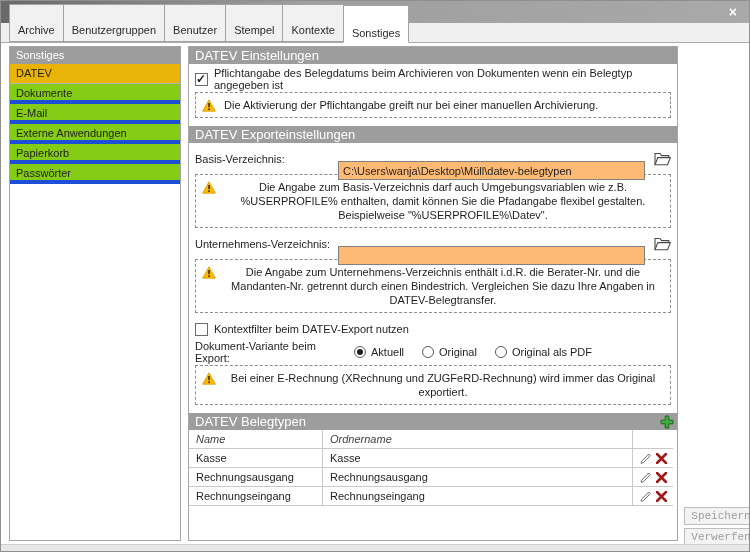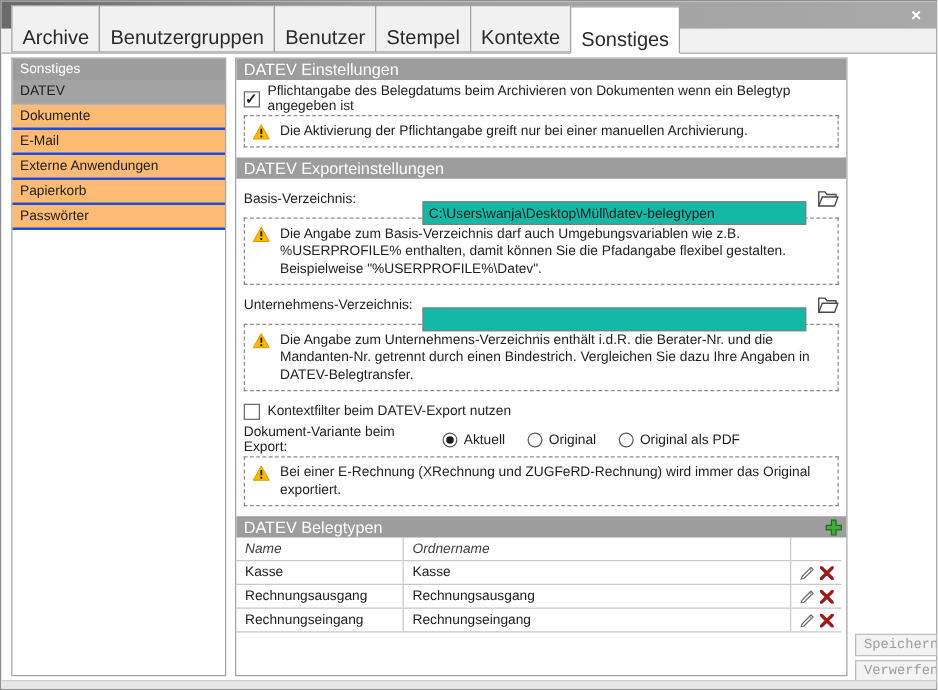--- a/index.html
+++ b/index.html
@@ -24,64 +24,64 @@
     position: absolute; right: 12px; top: 2px; color: #ffffff;
     font-size: 14px; font-weight: bold; cursor: default; line-height: 18px;
   }
   
   .tabbar {
     position: absolute; top: 22px; left: 0; right: 0; height: 20px;
     background: #f0f0f0; border-bottom: 1px solid #ababab;
     display: flex; align-items: flex-end; padding-left: 8px;
   }
   .tab {
-    height: 16px; line-height: 15px; padding: 18px 8px; font-size: 16px; color: #2a2a2a;
+    height: 16px; line-height: 15px; padding: 18px 8px; font-size: 11px; color: #2a2a2a;
     background: #f1f1f1; border: 1px solid #a3a3a3; margin-right: -1px;
   }
   .tab.active {
     height: 19px; line-height: 18px; background: #ffffff;
     border-bottom: 1px solid #ffffff; margin-bottom: -1px; position: relative; z-index: 2;
   }
   
   .sidebar {
     position: absolute; left: 8px; top: 45px; width: 172px; height: 495px;
     border: 1px solid #a5a5a5; background: #fff;
   }
   .side-header {
     height: 17px; line-height: 17px; background: #9d9d9d; color: #ffffff;
     font-size: 11px; padding-left: 6px;
   }
   .side-item {
     height: 20px; line-height: 19px; font-size: 11px; color: #1e1e1e;
-    padding-left: 6px; border-bottom: 2px solid #1d4ed8; background: #fdba74;
-  }
-  .side-item.selected { background: #a3a3a3; border-bottom: 1px solid #b5b5b5; }
+    padding-left: 6px; border-bottom: 4px solid #1d4ed8; background: #84cc16;
+  }
+  .side-item.selected { background: #eab308; border-bottom: 1px solid #b5b5b5; }
   
   .main {
     position: absolute; left: 187px; top: 45px; width: 490px; height: 495px;
     border: 1px solid #a5a5a5; background: #fff; overflow: hidden;
   }
   .sec-header {
     height: 17px; line-height: 17px; background: #9d9d9d; color: #ffffff;
     font-size: 13px; padding-left: 6px; position: relative;
   }
   .row { display: flex; align-items: center; font-size: 11px; color: #1e1e1e; }
   .cb-row { margin: 8px 6px 0 6px; height: 14px; gap: 6px; }
   .warnbox {
     margin: 6px 6px 0 6px; border: 1px dashed #8c8c8c;
     padding: 5px 8px 5px 6px; display: flex; gap: 8px; align-items: flex-start;
-    font-size: 11px; color: #1e1e1e; line-height: 14px;
+    font-size: 11px; color: #1e1e1e; line-height: 14px; text-align: center;
   }
   .warn-icon { flex: 0 0 14px; margin-top: 1px; }
   .field-row { margin: 6px 6px 0 6px; height: 19px; }
   .field-label { width: 143px; flex: 0 0 143px; }
   .textbox {
     flex: 1; height: 19px; border: 1px solid #808080; font-size: 11px;
     padding: 0 4px; font-family: "Liberation Sans", sans-serif; color: #1e1e1e;
-    background: #14b8a6; outline: none; margin-top: 24px;
+    background: #fdba74; outline: none; margin-top: 24px;
   }
   .folder-btn {
     width: 22px; height: 19px; border: none; background: transparent;
     display: flex; align-items: center; justify-content: flex-end; margin-left: 4px;
     cursor: pointer; padding: 0;
   }
   .radio-row { margin: 9px 6px 0 6px; height: 14px; }
   .radio-group { display: flex; gap: 18px; margin-left: 16px; }
   .radio-opt { display: flex; align-items: center; gap: 5px; }
   .radio {

